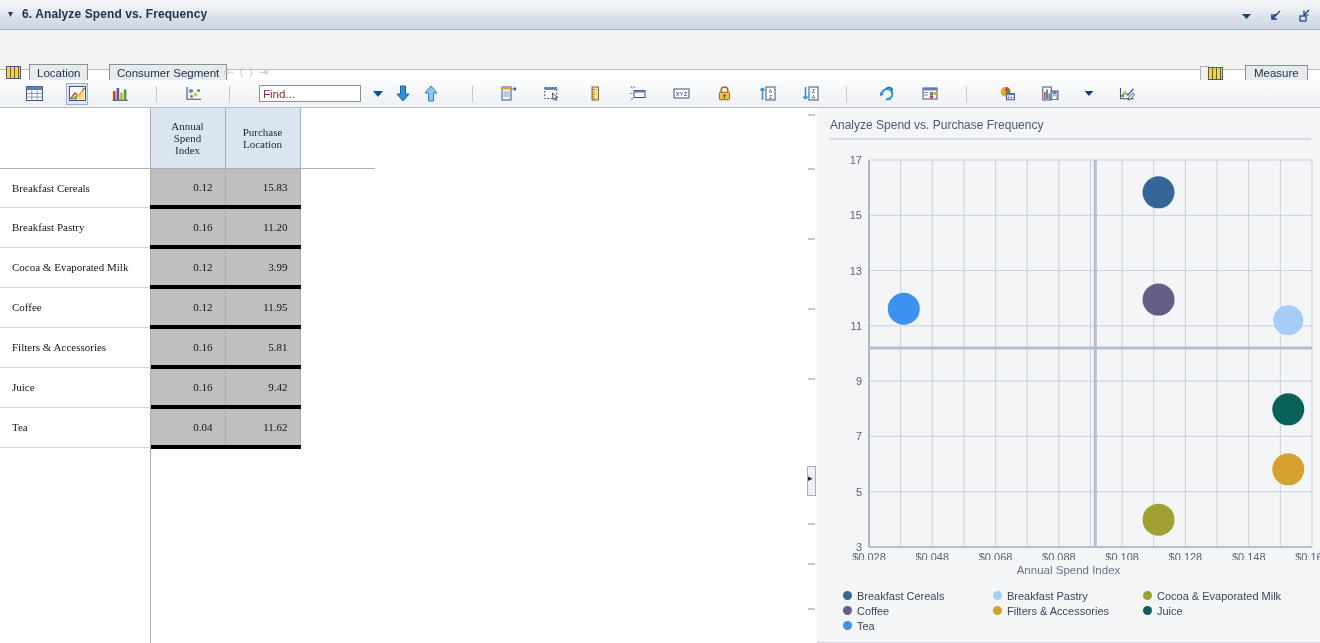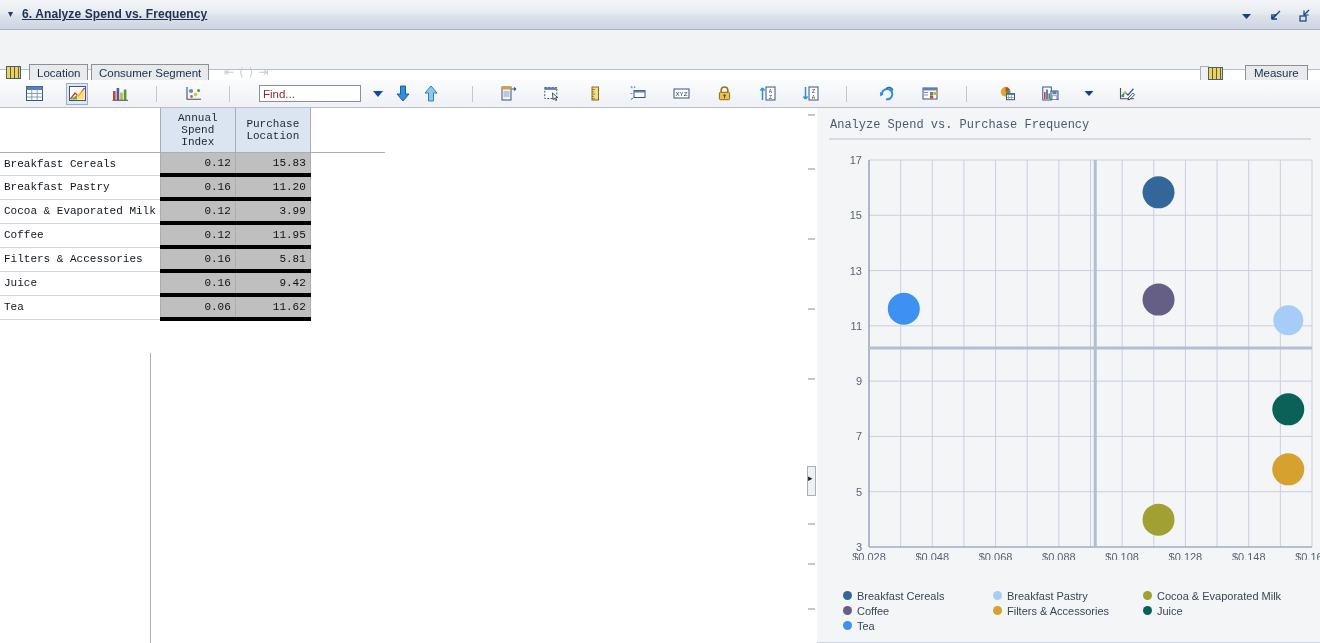--- a/index.html
+++ b/index.html
@@ -21,21 +21,20 @@
     box-sizing: border-box;
   }
   .title-chevron {
     position:absolute; left:8px; top:9px; width:10px; height:10px;
     color:#243a5e; font-size:10px; line-height:10px; cursor:pointer;
   }
   .title-text {
     position:absolute; left:22px; top:7px;
     font-size:12px; font-weight:bold; color:#21334f;
     letter-spacing:0.1px;
-    text-decoration:underline;
   }
   .wctrls { position:absolute; right:8px; top:0; height:30px; display:flex; align-items:center; gap:14px;}
   .wbtn { width:15px; height:15px; cursor:pointer; position:relative; }
 
   
   .ctxbar {
     position:absolute; left:0; top:30px; width:1320px; height:40px;
     background:#f2f3f5;
     border-bottom:1px solid #b9bfc9;
     box-sizing:border-box;
@@ -57,21 +56,21 @@
       linear-gradient(to bottom, #3a4a6e 0 3px, transparent 3px 6px, #4a5b82 6px 7px, transparent 7px);
   }
   .ctx-grid-icon { position:absolute; left:6px; top:36px; }
   .dimbtn {
     position:absolute; top:34px; height:17px; line-height:16px;
     padding:0 7px; background:#e9eaec; border:1px solid #8b8f96;
     font-size:11.5px; color:#14304f; cursor:pointer; box-sizing:border-box;
     white-space:nowrap;
   }
   #dim-location { left:29px; }
-  #dim-segment  { left:91px; }
+  #dim-segment  { left:109px; }
   .navarrows { position:absolute; left:224px; top:35px; display:flex; gap:5px; color:#c9cbd0; font-size:12px; }
   .navarrows span { cursor:pointer; line-height:14px; }
 
   .filterrow { position:absolute; left:5px; top:58px; display:flex; align-items:center; gap:4px; }
   .ftag {
     height:15px; line-height:13px; padding:0 4px;
     font-size:10.5px; box-sizing:border-box; cursor:pointer; white-space:nowrap;
   }
   .ftag.plain { background:#e4e5e7; border:1px solid #9aa0a8; color:#1e2a3a; }
   .ftag.sel { background:#ffffff; border:1px solid #2458a6; color:#10203a; }
@@ -129,22 +128,22 @@
 
   
   .leftpanel {
     position:absolute; left:0; top:108px; width:816px; height:535px;
     background:#ffffff; box-sizing:border-box;
     border-right:1px solid #c6cad1;
   }
   .tblwrap { position:absolute; left:0; top:0; }
   table.grid { border-collapse:collapse; table-layout:fixed; }
   table.grid th, table.grid td {
-    font-size:11px; font-family:Liberation Mono, monospace;
-    box-sizing:border-box; padding:4px;
+    font-size:11px; font-family:Liberation Serif, serif;
+    box-sizing:border-box; padding:12px;
   }
   th.corner { width:150px; height:33px; background:#ffffff; border-right:1px solid #a9adb5; border-bottom:1px solid #a9adb5;}
   th.colh {
     width:75px; height:33px; background:#dbe5f1; color:#1d2530;
     border-right:1px solid #a9adb5; border-bottom:1px solid #a9adb5;
     font-weight:normal; text-align:center; line-height:12px; padding:4px 2px;
   }
   th.tail { width:75px; height:33px; background:#ffffff; border-bottom:1px solid #a9adb5;}
   td.rowh {
     width:150px; height:15px; background:#ffffff; color:#10161f;
@@ -171,21 +170,21 @@
   }
   .vsplit .knob::after{ content:"\25B8"; position:absolute; left:0px; top:6px; font-size:9px; color:#17202e; }
 
   
   .chartpanel {
     position:absolute; left:817px; top:108px; width:503px; height:535px;
     background:#f4f5f7; box-sizing:border-box;
   }
   .chart-title {
     position:absolute; left:13px; top:10px;
-    font-size:12px; color:#4b5a72; white-space:nowrap;font-family:Liberation Mono, monospace;
+    font-size:12px; color:#4b5a72; white-space:nowrap;
   }
   .chart-title-rule {
     position:absolute; left:12px; top:30px; width:482px; height:2px; background:#d7dbe3;
   }
   .plotsvg { position:absolute; left:0; top:32px; }
   .ylabel {
     position:absolute; left:8px; top:272px;
     transform: translateY(-50%) rotate(-90deg); transform-origin:center;
     font-size:11.5px; color:#6a7186; white-space:nowrap;
   }
@@ -503,21 +502,21 @@
             <td class="tailcell"></td>
           </tr>
           <tr>
             <td class="rowh">Juice</td>
             <td class="val">0.16</td>
             <td class="val">9.42</td>
             <td class="tailcell"></td>
           </tr>
           <tr>
             <td class="rowh">Tea</td>
-            <td class="val">0.06</td>
+            <td class="val">0.04</td>
             <td class="val">11.62</td>
             <td class="tailcell"></td>
           </tr>
         </tbody>
       </table>
     </div>
     <div class="bottom-rule"></div>
   </div>
 
   <div class="vsplit">
@@ -585,20 +584,21 @@
         <text x="495" y="421" text-anchor="middle" font-size="11" fill="#5a6275" font-family="Liberation Sans, sans-serif">$0.168</text>
         <circle cx="341.5321428571428" cy="52.342142857142846" r="16" fill="#336699"></circle>
         <circle cx="471.2678571428571" cy="180.32857142857145" r="15" fill="#a5cdf7"></circle>
         <circle cx="341.5321428571428" cy="379.63357142857143" r="16" fill="#a0a033"></circle>
         <circle cx="341.5321428571428" cy="159.5964285714286" r="16" fill="#655f86"></circle>
         <circle cx="471.2678571428571" cy="329.3235714285714" r="16" fill="#d6a12e"></circle>
         <circle cx="471.2678571428571" cy="269.3385714285714" r="16" fill="#0a6157"></circle>
         <circle cx="86.80714285714285" cy="168.71857142857144" r="16" fill="#3d91f0"></circle>
       </svg>
 
+    <div class="xlabel">Annual Spend Index</div>
 
     <div class="legend" id="legend">
         <div class="lgitem">
           <span class="lgdot" style="background: rgb(51, 102, 153);"></span>
           <span class="lgtext">Breakfast Cereals</span>
         </div>
         <div class="lgitem">
           <span class="lgdot" style="background: rgb(165, 205, 247);"></span>
           <span class="lgtext">Breakfast Pastry</span>
         </div>

